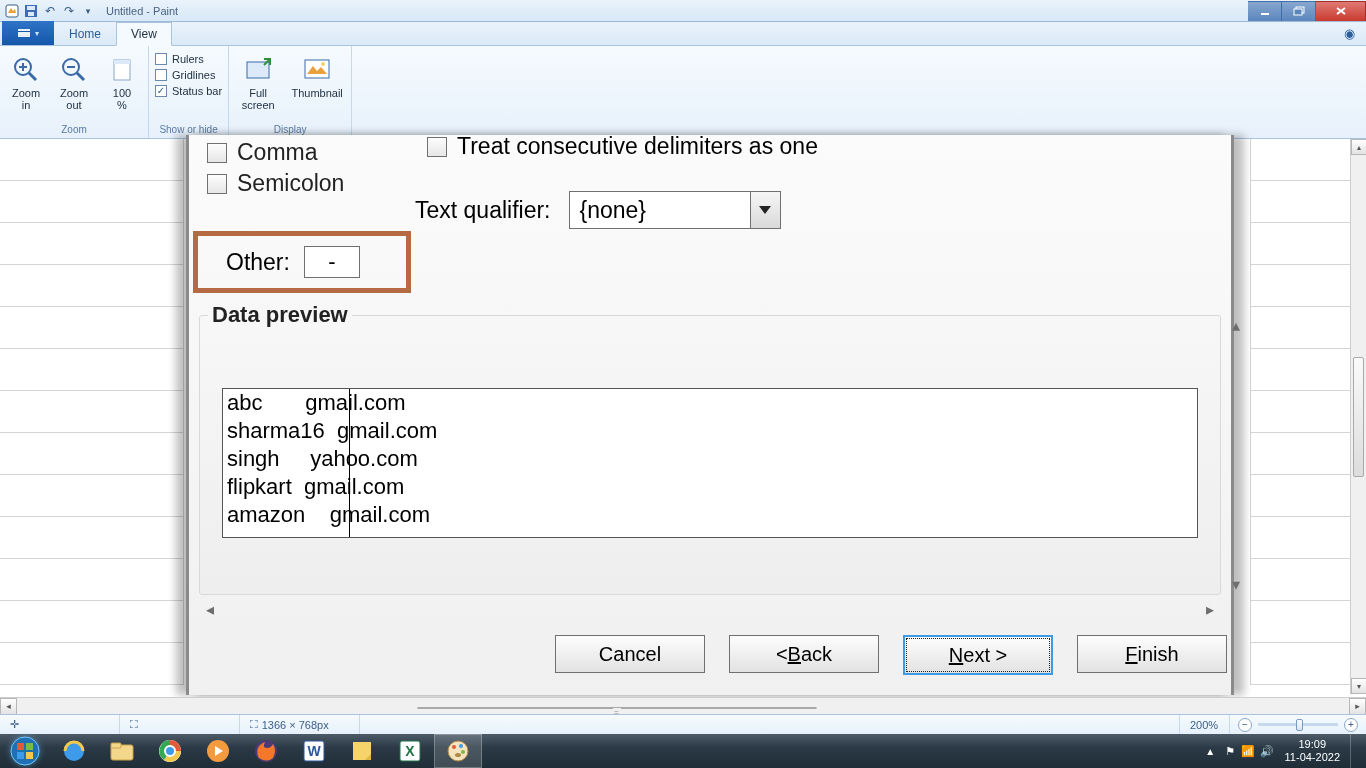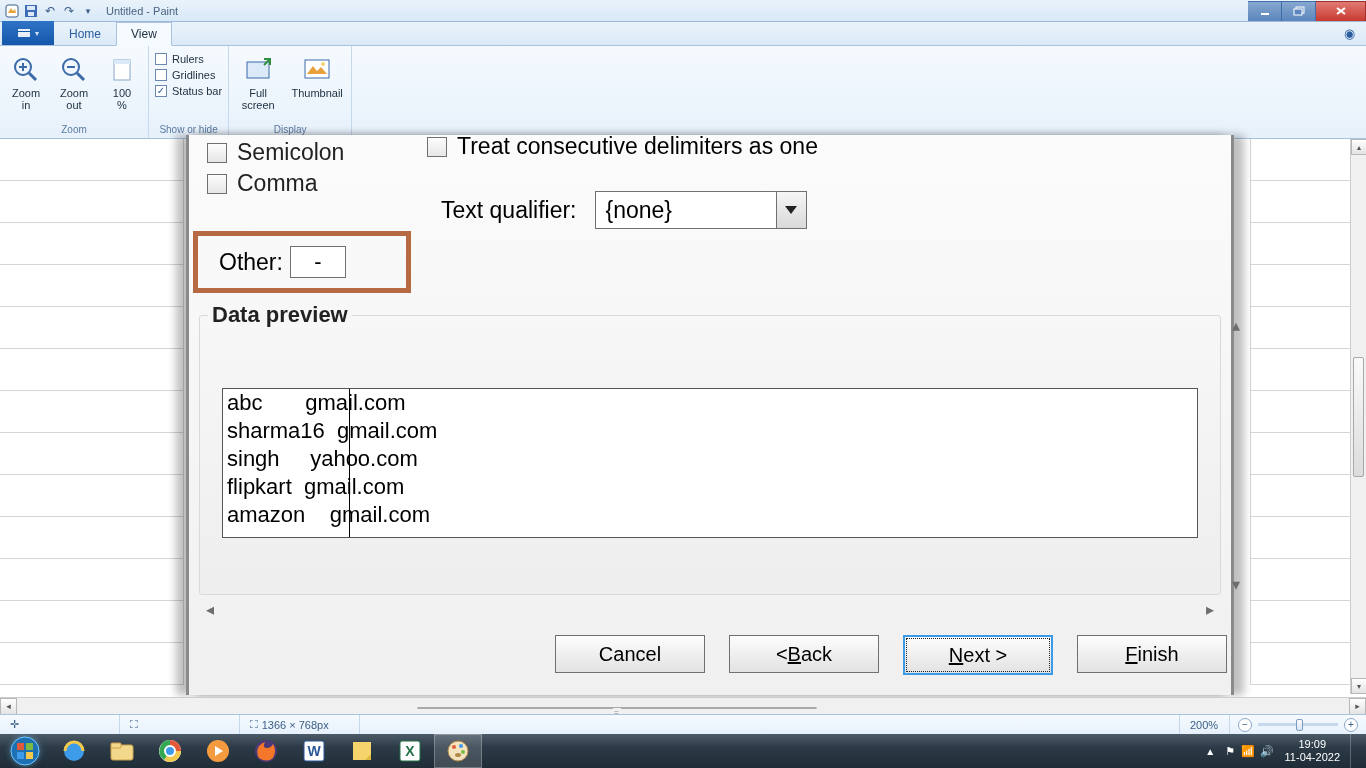--- a/index.html
+++ b/index.html
@@ -43,27 +43,27 @@
 .grid-right { position:absolute; right:16px; top:0; width:100px; height:100%; }
 .grid-right .cell { height:42px; border-bottom:1px solid #d5d5d5; border-left:1px solid #d5d5d5; }
 
 
 .dialog { position:absolute; left:186px; top:-4px; width:1048px; height:560px; background:#f3f3f3; border-left:3px solid #8a8a8a; border-right:3px solid #8a8a8a; box-shadow: -10px 0 8px rgba(0,0,0,0.25), 10px 0 8px rgba(0,0,0,0.25); }
 .dialog-inner { position:absolute; inset:0; background: linear-gradient(#fbfbfb,#f0f0f0); padding: 0 20px 20px 20px; }
 .delim-col { position:absolute; left:18px; top:0; width:210px; }
 .delim-col label { display:flex; align-items:center; gap:10px; font-size:23px; color:#222; margin:4px 0; }
 .delim-col .dbox { width:20px; height:20px; border:1px solid #707070; background: linear-gradient(#fdfdfd,#e6e6e6); display:flex; align-items:center; justify-content:center; }
 .highlight-box { position:absolute; left:4px; top:96px; width:218px; height:62px; border:5px solid #b56a43; background:transparent; display:flex; align-items:center; }
-.highlight-inner { display:flex; align-items:center; gap:7px; padding-left:14px; }
+.highlight-inner { display:flex; align-items:center; gap:14px; padding-left:14px; }
 .other-input { width:56px; height:32px; border:1px solid #707070; background:#fff; text-align:center; font-size:22px; }
 
 .consec { position:absolute; left:238px; top:-2px; display:flex; align-items:center; gap:10px; font-size:23px; }
 .consec .dbox { width:20px; height:20px; border:1px solid #707070; background: linear-gradient(#fdfdfd,#e6e6e6); }
 
-.tq { position:absolute; left:252px; top:56px; display:flex; align-items:center; gap:18px; font-size:23px; }
+.tq { position:absolute; left:226px; top:56px; display:flex; align-items:center; gap:18px; font-size:23px; }
 .tq-select { display:flex; align-items:center; border:1px solid #707070; height:38px; }
 .tq-select .val { width:180px; padding:0 10px; background:#fff; height:100%; display:flex; align-items:center; }
 .tq-select .arrow { width:30px; height:100%; background: linear-gradient(#f6f6f6,#d9d9d9); border-left:1px solid #707070; display:flex; align-items:center; justify-content:center; }
 .tq-select .arrow::after { content:""; border-left:6px solid transparent; border-right:6px solid transparent; border-top:8px solid #222; }
 
 .preview-frame { position:absolute; left:10px; top:180px; right:10px; bottom:100px; border:1px solid #d9d9d9; border-radius:3px; padding:16px 22px 12px 22px; background:linear-gradient(#f7f7f7,#eeeeee); }
 .preview-label { position:absolute; top:-14px; left:8px; font-size:22px; color:#222; background:linear-gradient(#f7f7f7,#f7f7f7); padding:0 4px;font-weight:bold; }
 .preview-box { position:relative; border:1px solid #555; background:#fff; height:150px; margin-top:56px; font-family:"Courier New",monospace; font-size:22px; line-height:28px; overflow:hidden; }
 .preview-cols { white-space:pre; padding:0 4px; }
 .col-divider { position:absolute; top:0; bottom:0; left:126px; width:1px; background:#000; }
@@ -285,25 +285,25 @@
       <div class="cell"></div>
       <div class="cell"></div>
       <div class="cell"></div>
   </div>
 
   <div class="dialog">
     <div class="dialog-inner">
       <div class="delim-col">
         <label>
             <span class="dbox"></span>
-            <span>Semicolon</span>
+            <span>Comma</span>
           </label>
         <label>
             <span class="dbox"></span>
-            <span>Comma</span>
+            <span>Semicolon</span>
           </label>
       </div>
 
       <div class="highlight-box">
         <div class="highlight-inner">
           <span class="dbox checked"></span>
           <span style="font-size:23px;">Other:</span>
           <input class="other-input" value="-" style="">
         </div>
       </div>

